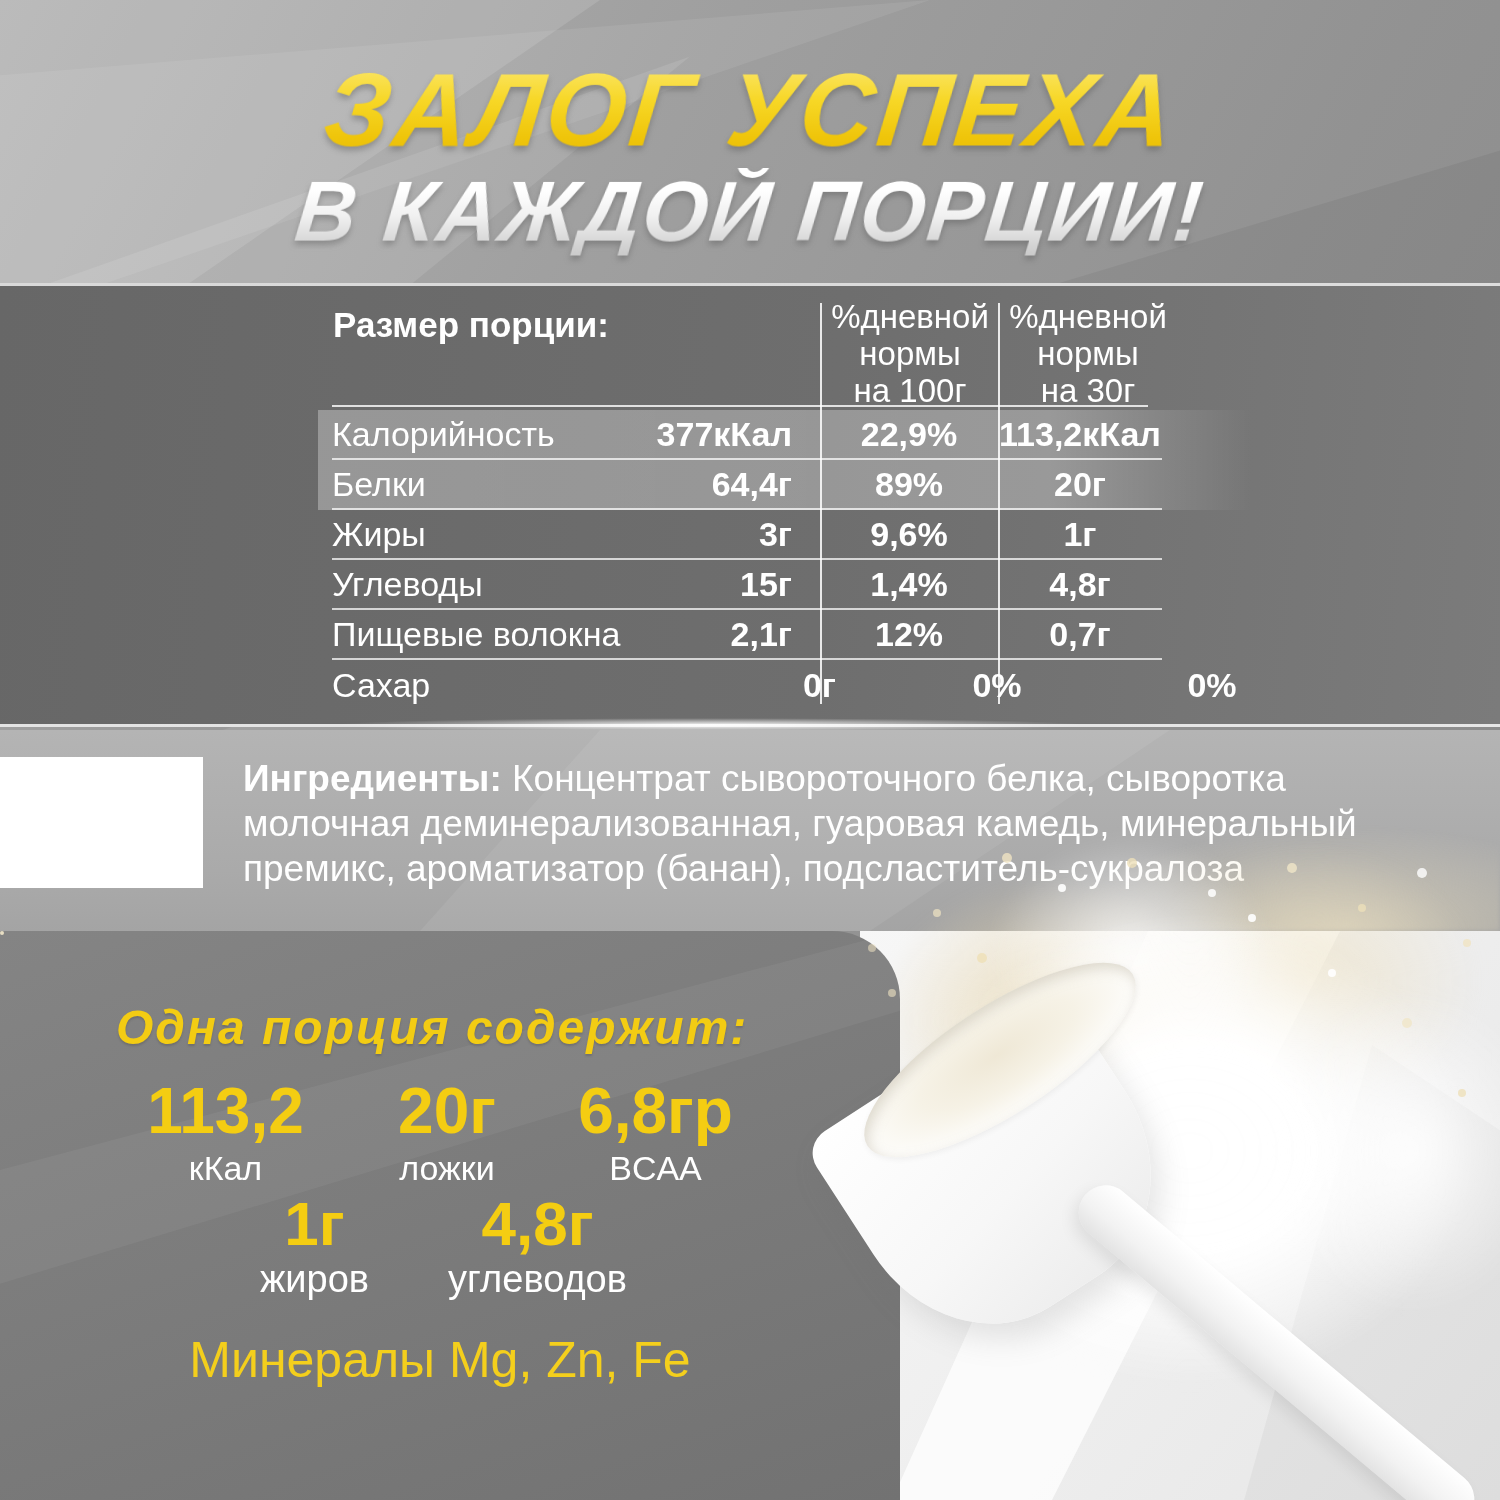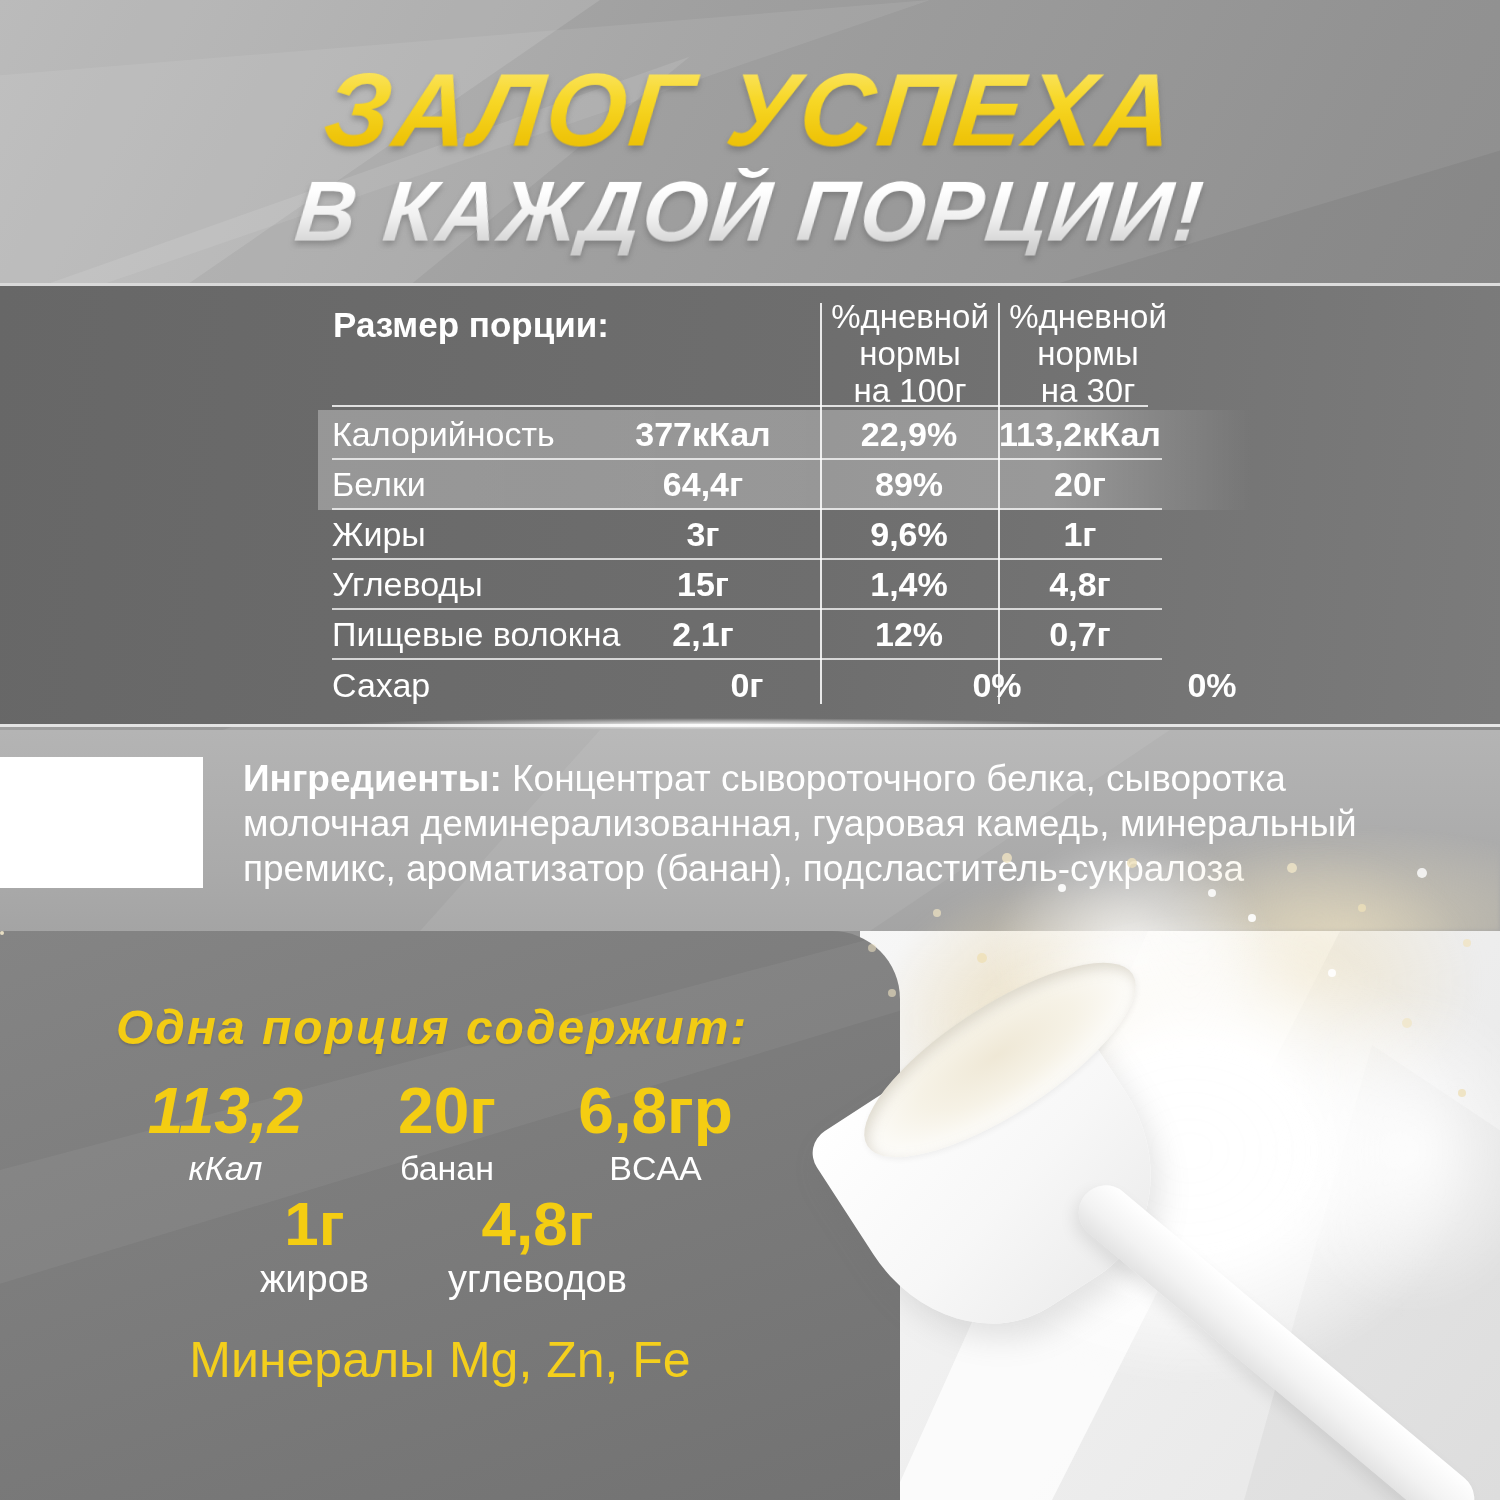--- a/index.html
+++ b/index.html
@@ -55,21 +55,21 @@
   .row-hl1{top:124px;}
   .row-hl2{top:174px;}
   .rows{position:absolute;left:332px;top:124px;width:830px;}
   .nrow{
     display:grid;grid-template-columns:290px 198px 178px 164px;align-items:center;
     height:50px;box-sizing:border-box;border-bottom:2px solid rgba(255,255,255,.72);
     color:#fff;font-size:34px;
   }
   .nrow:last-child{border-bottom:none;gap:44px;}
   .c-name{font-weight:500;text-align:left;}
-  .c-amount{font-weight:700;text-align:center;padding-right:36px;}
+  .c-amount{font-weight:700;text-align:right;padding-right:28px;}
   .c-100{font-weight:600;text-align:center;}
   .c-30{font-weight:700;text-align:center;}
   
   .band{position:absolute;left:0;top:730px;width:1500px;height:201px;
         background:linear-gradient(180deg,#b4b4b4 0%,#aaaaaa 70%,#a4a4a4 100%);}
   .band-sheen{position:absolute;inset:0;background:rgba(255,255,255,.07);
         clip-path:polygon(40% 0%,78% 0%,58% 100%,28% 100%);}
   .white-box{position:absolute;left:0;top:27px;width:203px;height:131px;background:#ffffff;}
   .ing-text{position:absolute;left:243px;top:26px;width:1165px;color:#fff;
             font-size:37px;line-height:45px;font-weight:500;}
@@ -127,21 +127,21 @@
     transform:rotate(40deg);transform-origin:0 50%;border-radius:28px;
     background:linear-gradient(180deg,#ffffff 0%,#f2f2f2 60%,#e3e3e3 100%);
     box-shadow:0 8px 16px rgba(0,0,0,.08);}
   
   .portion-heading{position:absolute;left:116px;top:1000px;font-size:48px;line-height:56px;
     font-weight:700;font-style:italic;letter-spacing:2px;color:#F3CC13;
     text-shadow:0 2px 2px rgba(60,60,60,.25);}
   .stat{position:absolute;text-align:center;}
   .stat-value{font-size:64px;line-height:66px;font-weight:700;color:#F4CD12;}
   .stat-label{font-size:34px;line-height:44px;font-weight:500;color:#ffffff;margin-top:2px;}
-  .stat-1{left:118px;top:1078px;width:215px;font-style:italic;}
+  .stat-1{left:118px;top:1078px;width:215px;}
   .stat-2{left:342px;top:1078px;width:210px;}
   .stat-3{left:548px;top:1078px;width:215px;}
   .stat-4{left:212px;top:1192px;width:205px;}
   .stat-5{left:415px;top:1192px;width:245px;}
   .stat-4 .stat-value,.stat-5 .stat-value{font-size:62px;line-height:64px;}
   .stat-4 .stat-label,.stat-5 .stat-label{font-size:38px;line-height:42px;}
   .minerals{position:absolute;left:100px;top:1332px;width:680px;text-align:center;
     font-size:50px;line-height:56px;font-weight:400;color:#F4CF1C;}
   .minerals-note{position:absolute;left:100px;top:1396px;width:680px;text-align:center;
     font-size:38px;line-height:44px;font-weight:500;color:#ffffff;}
@@ -251,21 +251,21 @@
   </div>
 
   <div class="portion-heading">Одна порция содержит:</div>
 
   <div class="stat stat-1">
     <div class="stat-value">113,2</div>
     <div class="stat-label">кКал</div>
   </div>
   <div class="stat stat-2">
     <div class="stat-value">20г</div>
-    <div class="stat-label">банан</div>
+    <div class="stat-label">ложки</div>
   </div>
   <div class="stat stat-3">
     <div class="stat-value">6,8гр</div>
     <div class="stat-label">BCAA</div>
   </div>
   <div class="stat stat-4">
     <div class="stat-value">1г</div>
     <div class="stat-label">жиров</div>
   </div>
   <div class="stat stat-5">

